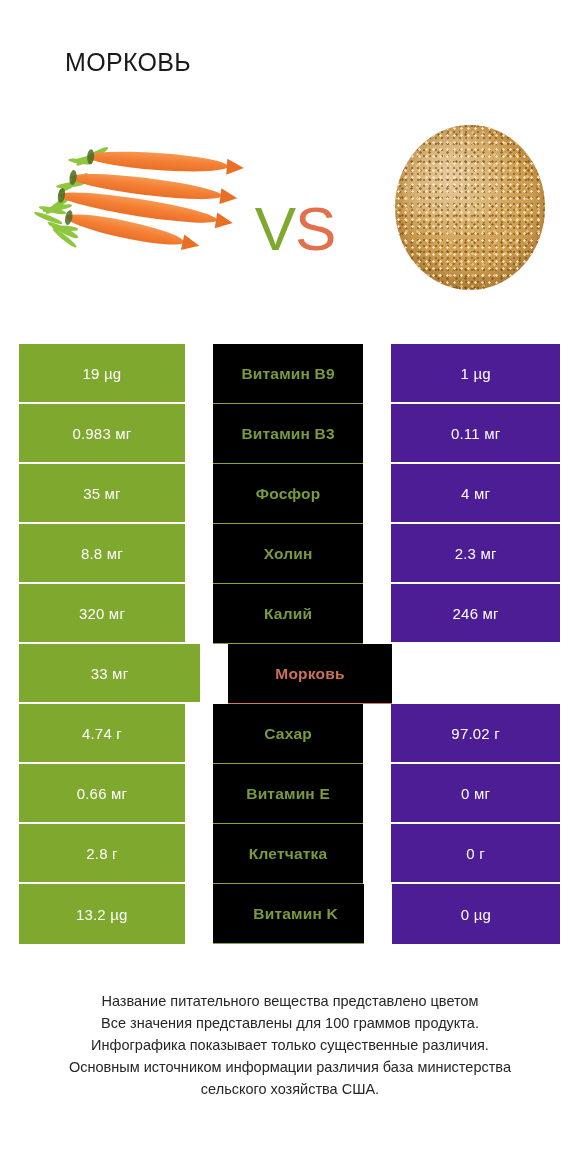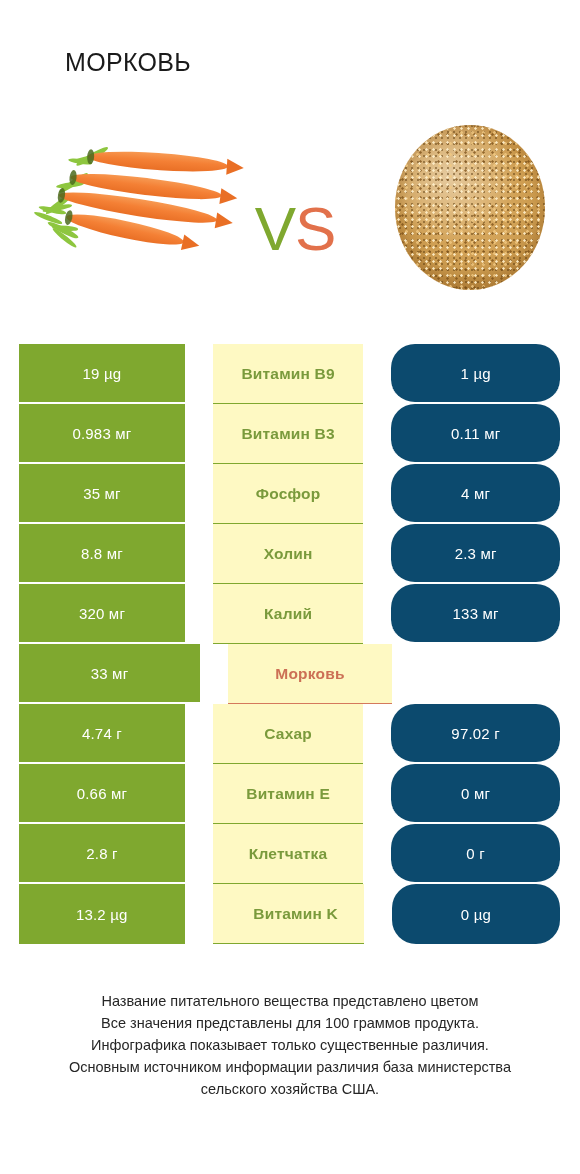--- a/index.html
+++ b/index.html
@@ -177,30 +177,29 @@
     box-sizing: border-box;
   }
   .cell-left {
     width: 181px;
     background: #7FA82F;
     color: #ffffff;
     border-bottom: 2px solid #ffffff;
   }
   .cell-mid {
     width: 164px;
-    background: #fef9c3;
+    background: #000000;
     font-size: 15.5px;
     font-weight: 600;
   }
   .cell-right {
     width: 184px;
-    background: #0c4a6e;
+    background: #4c1d95;
     color: #ffffff;
     border-bottom: 2px solid #ffffff;
-    border-radius: 24px;
   }
   .row:last-child .cell-left,
   .row:last-child .cell-right { border-bottom: none; }
 
   .cell-mid.win-left   { color: #7A9A3C; border-bottom: 1px solid #7FA82F; }
   .cell-mid.win-right  { color: #CC7055; border-bottom: 1px solid #D4795C; }
   .row:last-child .cell-mid { border-bottom: 1px solid #7FA82F; padding-left: 15px; }
 
   
   .footer {
@@ -272,21 +271,21 @@
       <div class="cell cell-right">4 мг</div>
     </div>
     <div class="row">
       <div class="cell cell-left">8.8 мг</div>
       <div class="cell cell-mid win-left">Холин</div>
       <div class="cell cell-right">2.3 мг</div>
     </div>
     <div class="row">
       <div class="cell cell-left">320 мг</div>
       <div class="cell cell-mid win-left">Калий</div>
-      <div class="cell cell-right">133 мг</div>
+      <div class="cell cell-right">246 мг</div>
     </div>
     <div class="row">
       <div class="cell cell-left">33 мг</div>
       <div class="cell cell-mid win-right">Морковь</div>
     </div>
     <div class="row">
       <div class="cell cell-left">4.74 г</div>
       <div class="cell cell-mid win-left">Сахар</div>
       <div class="cell cell-right">97.02 г</div>
     </div>

